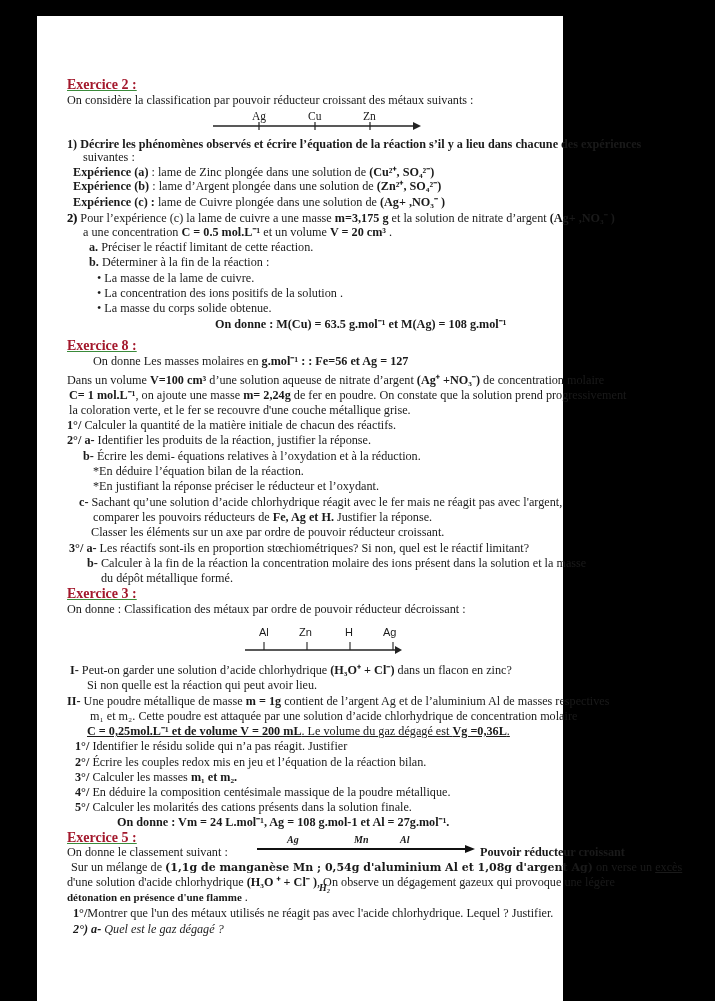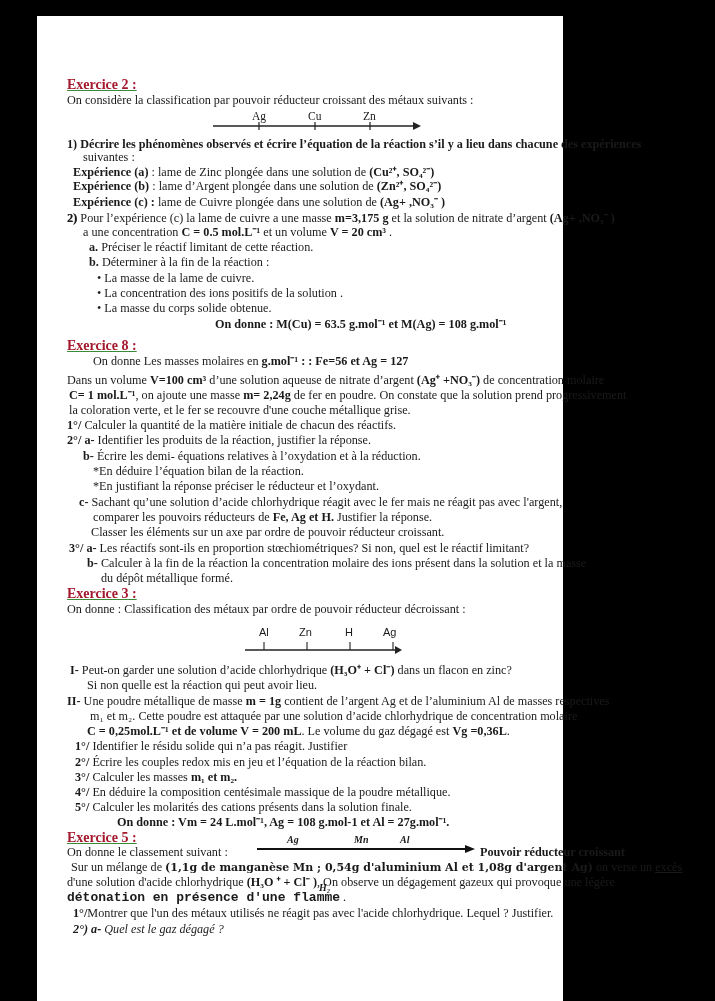--- a/index.html
+++ b/index.html
@@ -76,39 +76,39 @@
   </svg>
   <span class="lbl sans" style="left:222px;top:610px;">Al</span>
   <span class="lbl sans" style="left:262px;top:610px;">Zn</span>
   <span class="lbl sans" style="left:308px;top:610px;">H</span>
   <span class="lbl sans" style="left:346px;top:610px;">Ag</span>
 
   <div class="ln" style="left:33px;top:648px;"><b>I-</b><span> Peut-on garder une solution d’acide chlorhydrique </span><b>(H₃O⁺ + Cl⁻)</b><span> dans un flacon en zinc?</span></div>
   <div class="ln" style="left:50px;top:663px;">Si non quelle est la réaction qui peut avoir lieu.</div>
   <div class="ln" style="left:30px;top:679px;"><b>II-</b><span> Une poudre métallique de masse </span><b>m = 1g</b><span> contient de l’argent Ag et de l’aluminium Al de masses respectives</span></div>
   <div class="ln" style="left:53px;top:694px;">m₁ et m₂. Cette poudre est attaquée par une solution d’acide chlorhydrique de concentration molaire</div>
-  <div class="ln" style="left:50px;top:709px;"><b>C = 0,25mol.L⁻¹ et de volume V = 200 mL</b><span>. Le volume du gaz dégagé est </span><b>Vg =0,36L</b><span>.</span></div>
+  <div class="ln" style="left:50px;top:709px;text-decoration:underline;"><b>C = 0,25mol.L⁻¹ et de volume V = 200 mL</b><span>. Le volume du gaz dégagé est </span><b>Vg =0,36L</b><span>.</span></div>
   <div class="ln" style="left:38px;top:724px;"><b>1°/</b><span> Identifier le résidu solide qui n’a pas réagit. Justifier</span></div>
   <div class="ln" style="left:38px;top:740px;"><b>2°/</b><span> Écrire les couples redox mis en jeu et l’équation de la réaction bilan.</span></div>
   <div class="ln" style="left:38px;top:755px;"><b>3°/</b><span> Calculer les masses </span><b>m₁ et m₂.</b></div>
   <div class="ln" style="left:38px;top:770px;"><b>4°/</b><span> En déduire la composition centésimale massique de la poudre métallique.</span></div>
   <div class="ln" style="left:38px;top:785px;"><b>5°/</b><span> Calculer les molarités des cations présents dans la solution finale.</span></div>
   <div class="ln" style="left:80px;top:800px;"><b>On donne : Vm = 24 L.mol⁻¹, Ag = 108 g.mol-1 et Al = 27g.mol⁻¹.</b></div>
 
   <div class="ln h" style="left:30px;top:815px;">Exercice 5 :</div>
   <span class="lbl ital" style="left:250px;top:817px;">Ag</span>
   <span class="lbl ital" style="left:282px;top:817px;margin-top:48px;">H₂</span>
   <span class="lbl ital" style="left:317px;top:817px;">Mn</span>
   <span class="lbl ital" style="left:363px;top:817px;">Al</span>
   <svg class="axis" style="left:220px;top:828px;" width="220" height="10">
     <line x1="0" y1="5" x2="210" y2="5" stroke="#111" stroke-width="2"></line>
     <polygon points="208,1 218,5 208,9" fill="#111"></polygon>
   </svg>
   <div class="ln" style="left:30px;top:830px;">On donne le classement suivant :</div>
   <div class="ln" style="left:443px;top:830px;"><b>Pouvoir réducteur croissant</b></div>
   <div class="ln" style="left:34px;top:845px;text-align:right;"><span>Sur un mélange de </span><b style="font-family:'DejaVu Serif',serif;font-size:11px;">(1,1g de manganèse Mn ; 0,54g d'aluminium Al et 1,08g d'argent Ag)</b><span> on verse un </span><u>excès</u></div>
   <div class="ln" style="left:30px;top:860px;"><span>d'une solution d'acide chlorhydrique </span><b>(H₃O ⁺ + Cl⁻ )</b><span>, On observe un dégagement gazeux qui provoque une légère</span></div>
-  <div class="ln" style="left:30px;top:875px;"><b style="font-family:Liberation Mono, monospace;font-size:13px;">détonation en présence d'une flamme</b><span> .</span></div>
+  <div class="ln" style="left:30px;top:875px;"><b style="font-family:Liberation Serif, serif;font-size:11px;">détonation en présence d'une flamme</b><span> .</span></div>
   <div class="ln" style="left:36px;top:891px;"><b>1°/</b><span>Montrer que l'un des métaux utilisés ne réagit pas avec l'acide chlorhydrique. Lequel ? Justifier.</span></div>
   <div class="ln" style="left:36px;top:907px;font-style:italic;"><b>2°) a-</b><span> Quel est le gaz dégagé ?</span></div>
 
 </div>
 </div>
 
 </body></html>

